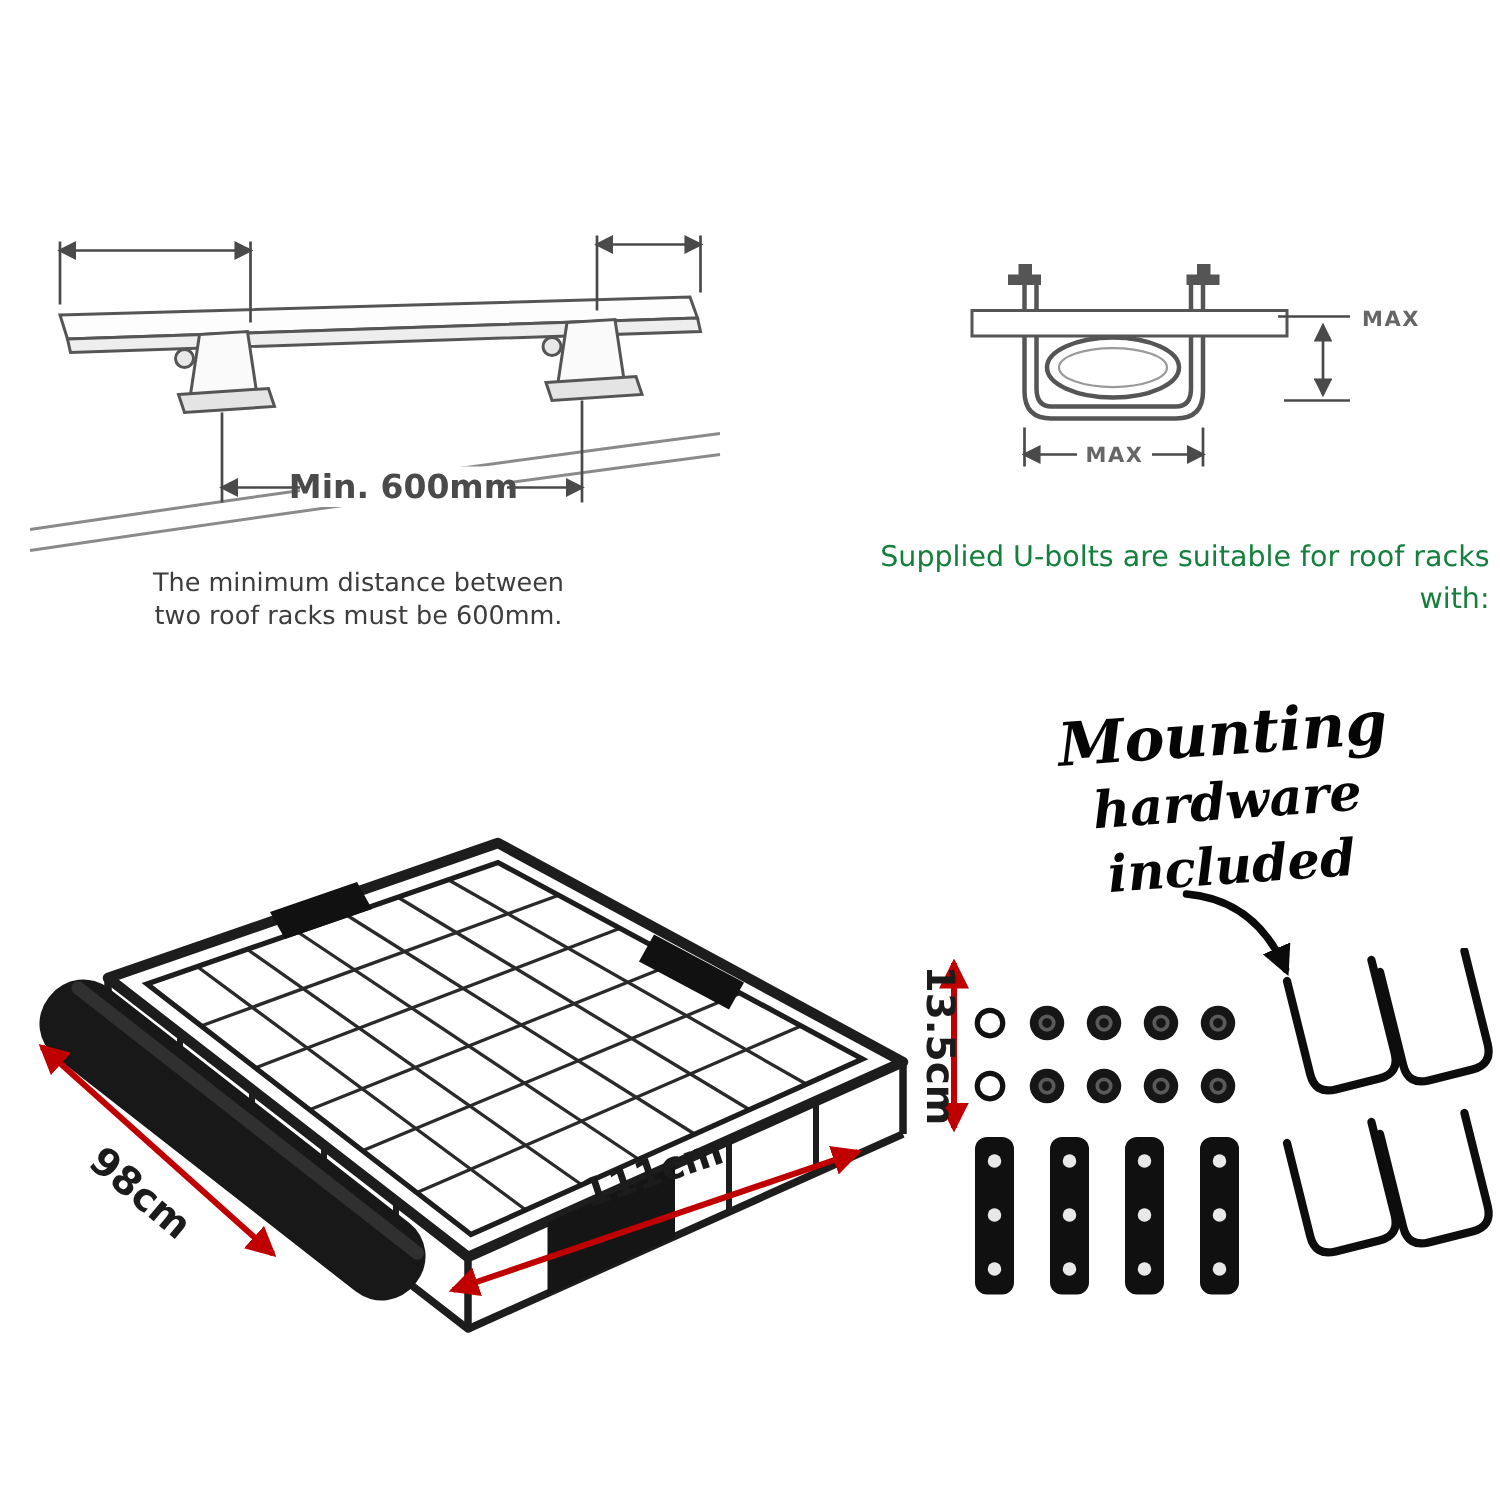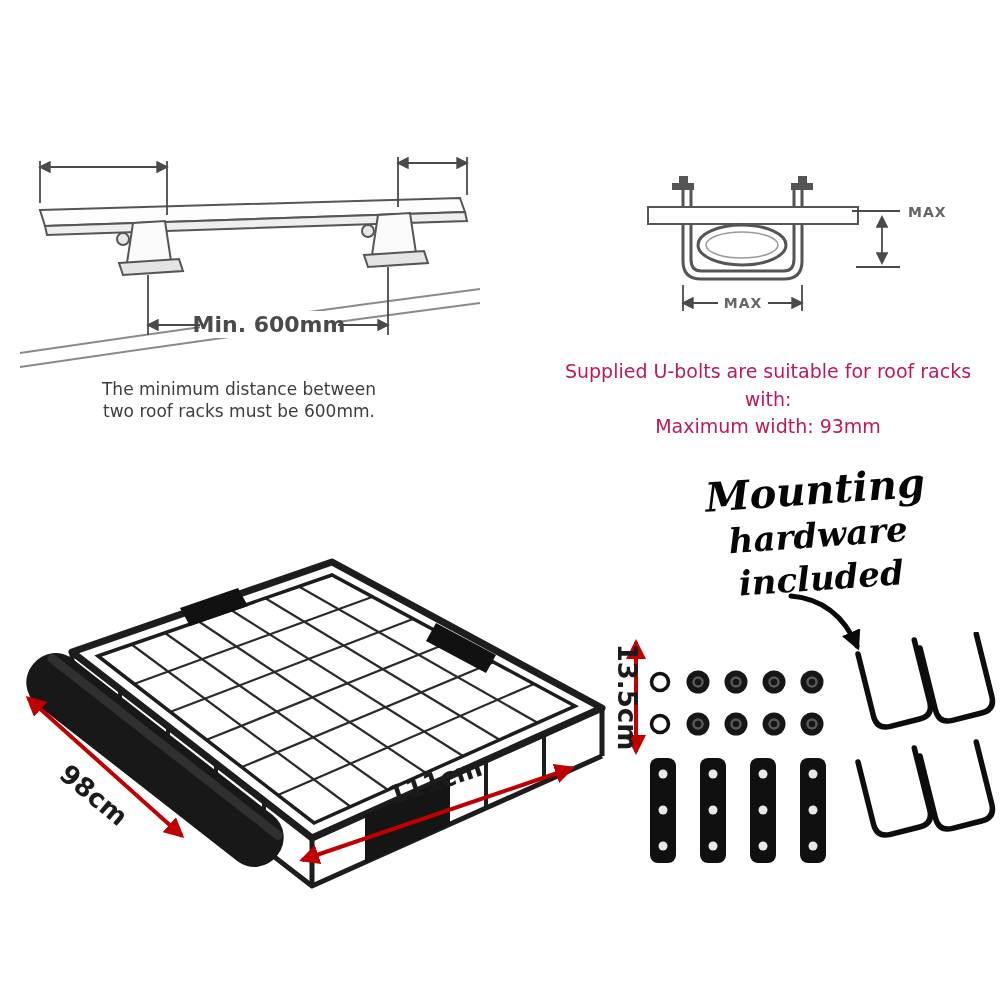--- a/index.html
+++ b/index.html
@@ -1,22 +1,22 @@
 <!DOCTYPE html>
 <html><head>
 <meta charset="utf-8">
 <style>
   html,body{margin:0;padding:0;background:#ffffff;}
   .canvas{position:relative;width:1000px;height:1000px;background:#ffffff;overflow:hidden;
           font-family:"DejaVu Sans", sans-serif;}
   .abs{position:absolute;}
   .caption-tl{left:24px;top:378px;width:430px;text-align:center;font-size:17px;
               line-height:1.32;color:#3d3d3d;font-family:"DejaVu Sans",sans-serif;}
-  .caption-tr{left:543px;top:358px;width:450px;text-align:center;font-size:19px;
-              line-height:1.45;color:#be185d;font-family:"DejaVu Sans",sans-serif;}
+  .caption-tr{left:543px;top:358px;width:450px;text-align:right;font-size:19px;
+              line-height:1.45;color:#15803d;font-family:"DejaVu Sans",sans-serif;}
   .note{left:648px;top:466px;width:340px;text-align:center;color:#050505;
         font-family:"DejaVu Serif", serif;font-style:italic;font-weight:700;
         transform:rotate(-4deg);}
   .note .l1{font-size:40px;line-height:1.2;}
   .note .l2{font-size:34px;line-height:1.25;}
   svg text{font-family:"DejaVu Sans",sans-serif;}
   .dim-label{font-size:22px;font-weight:700;fill:#4a4a4a;}
   .max-label{font-size:14px;font-weight:700;fill:#666;letter-spacing:1px;}
   .basket-label{font-size:26px;font-weight:600;fill:#1b1b1b;}
 </style>
@@ -119,21 +119,20 @@
       <line x1="123" y1="110" x2="123" y2="136"></line>
       <line x1="242" y1="110" x2="242" y2="136"></line>
       <line x1="123" y1="128" x2="242" y2="128" marker-start="url(#gB)" marker-end="url(#gB)"></line>
     </g>
     <rect x="158" y="117" width="50" height="20" fill="#ffffff"></rect>
     <text x="183" y="133" text-anchor="middle" class="max-label">MAX</text>
   </svg>
 
   <div class="abs caption-tr">
     <div>Supplied U-bolts are suitable for roof racks with:</div>
-    <div>Maximum width: 93mm</div>
   </div>
 
   <svg class="abs" style="left:10px;top:520px;" width="650" height="380">
     <defs>
       <marker id="rA" viewBox="0 0 10 10" refX="8.5" refY="5" markerWidth="5" markerHeight="5" orient="auto-start-reverse">
         <path d="M0,0 L10,5 L0,10 Z" fill="#c00000"></path>
       </marker>
     </defs>
 
     <g stroke="#1d1d1d" stroke-width="5" fill="none" stroke-linejoin="round">

